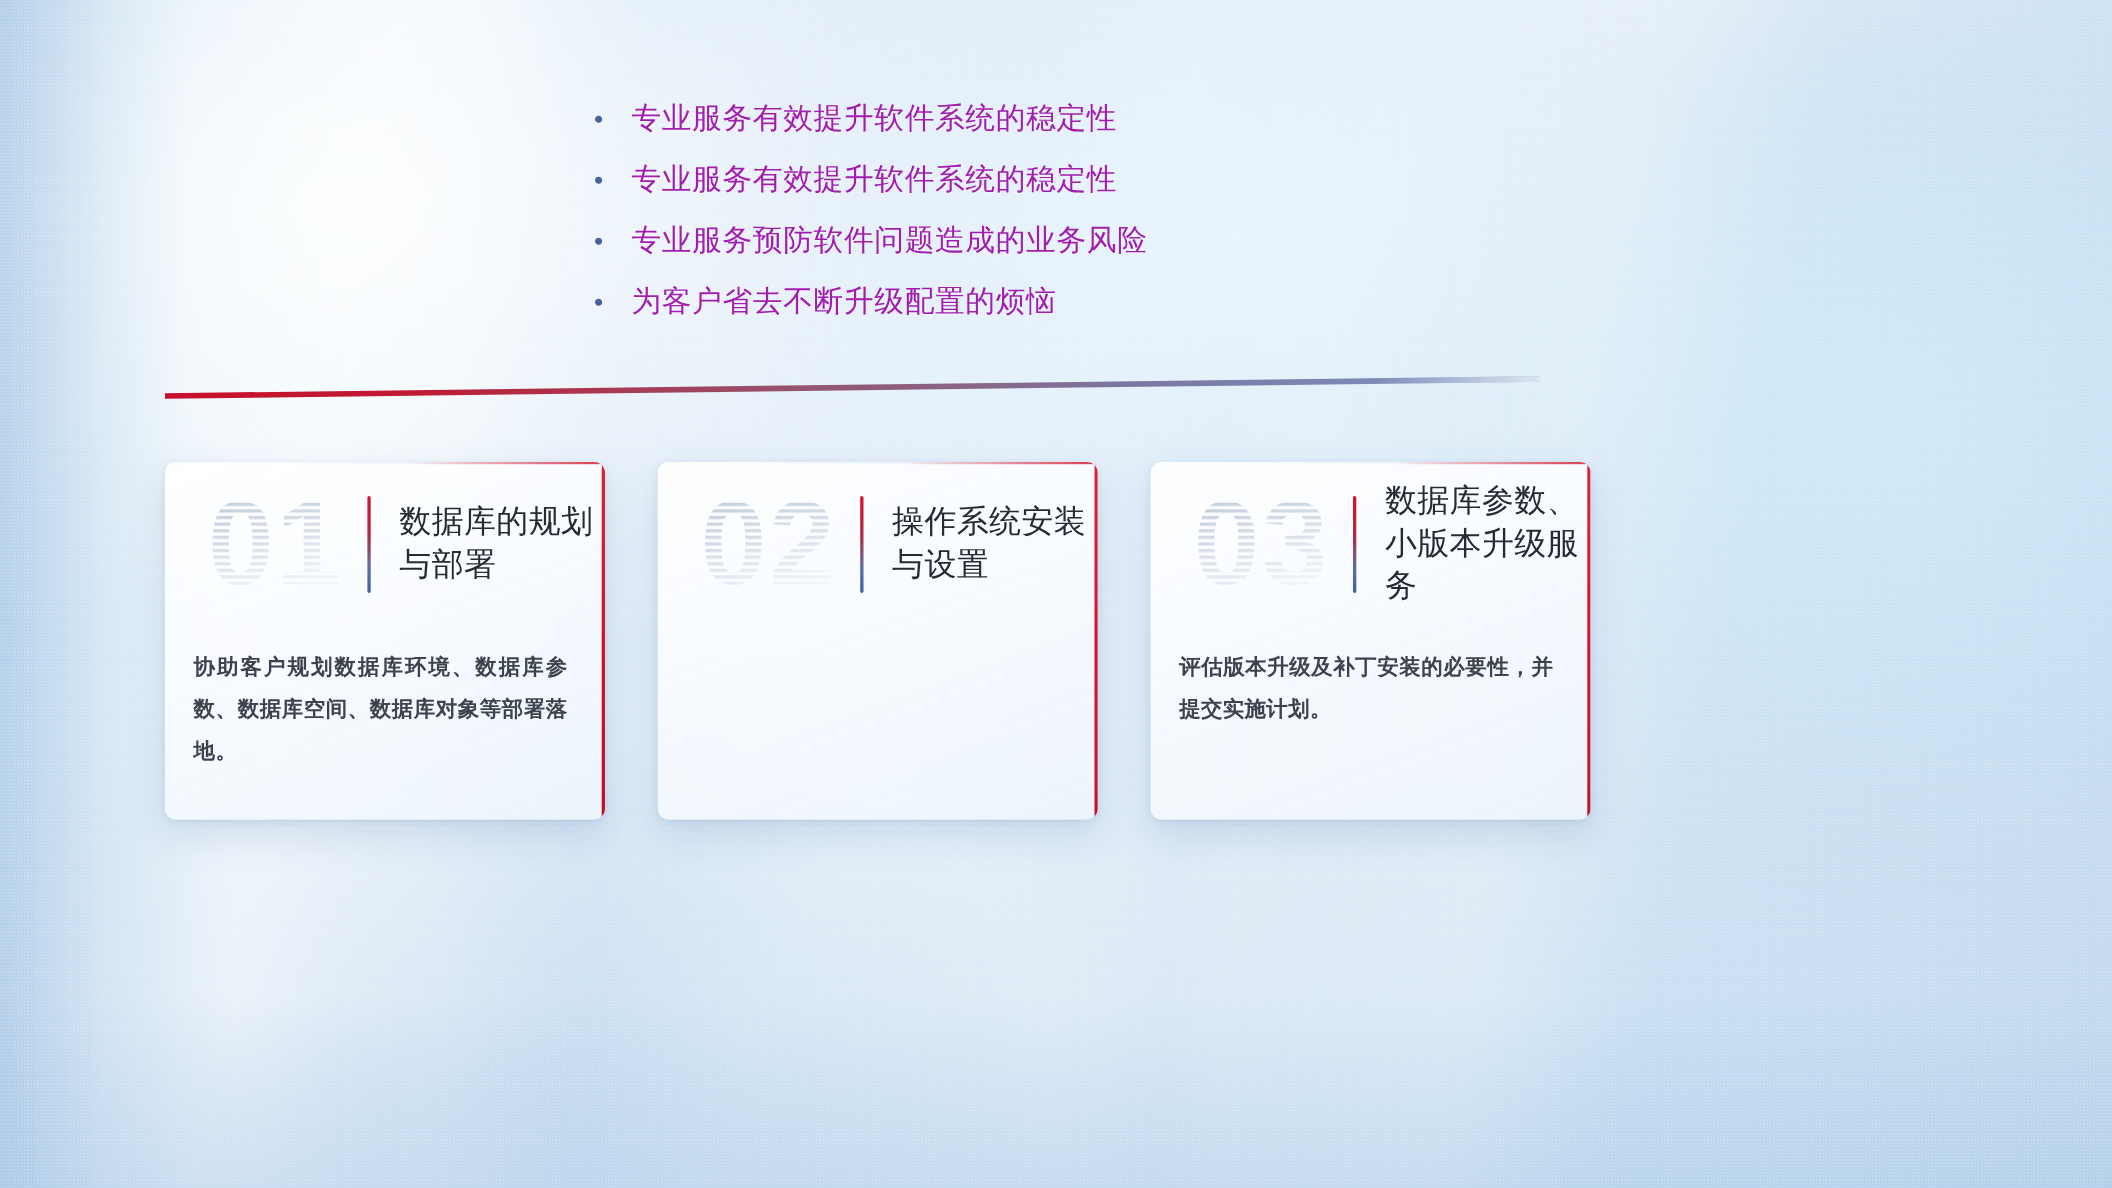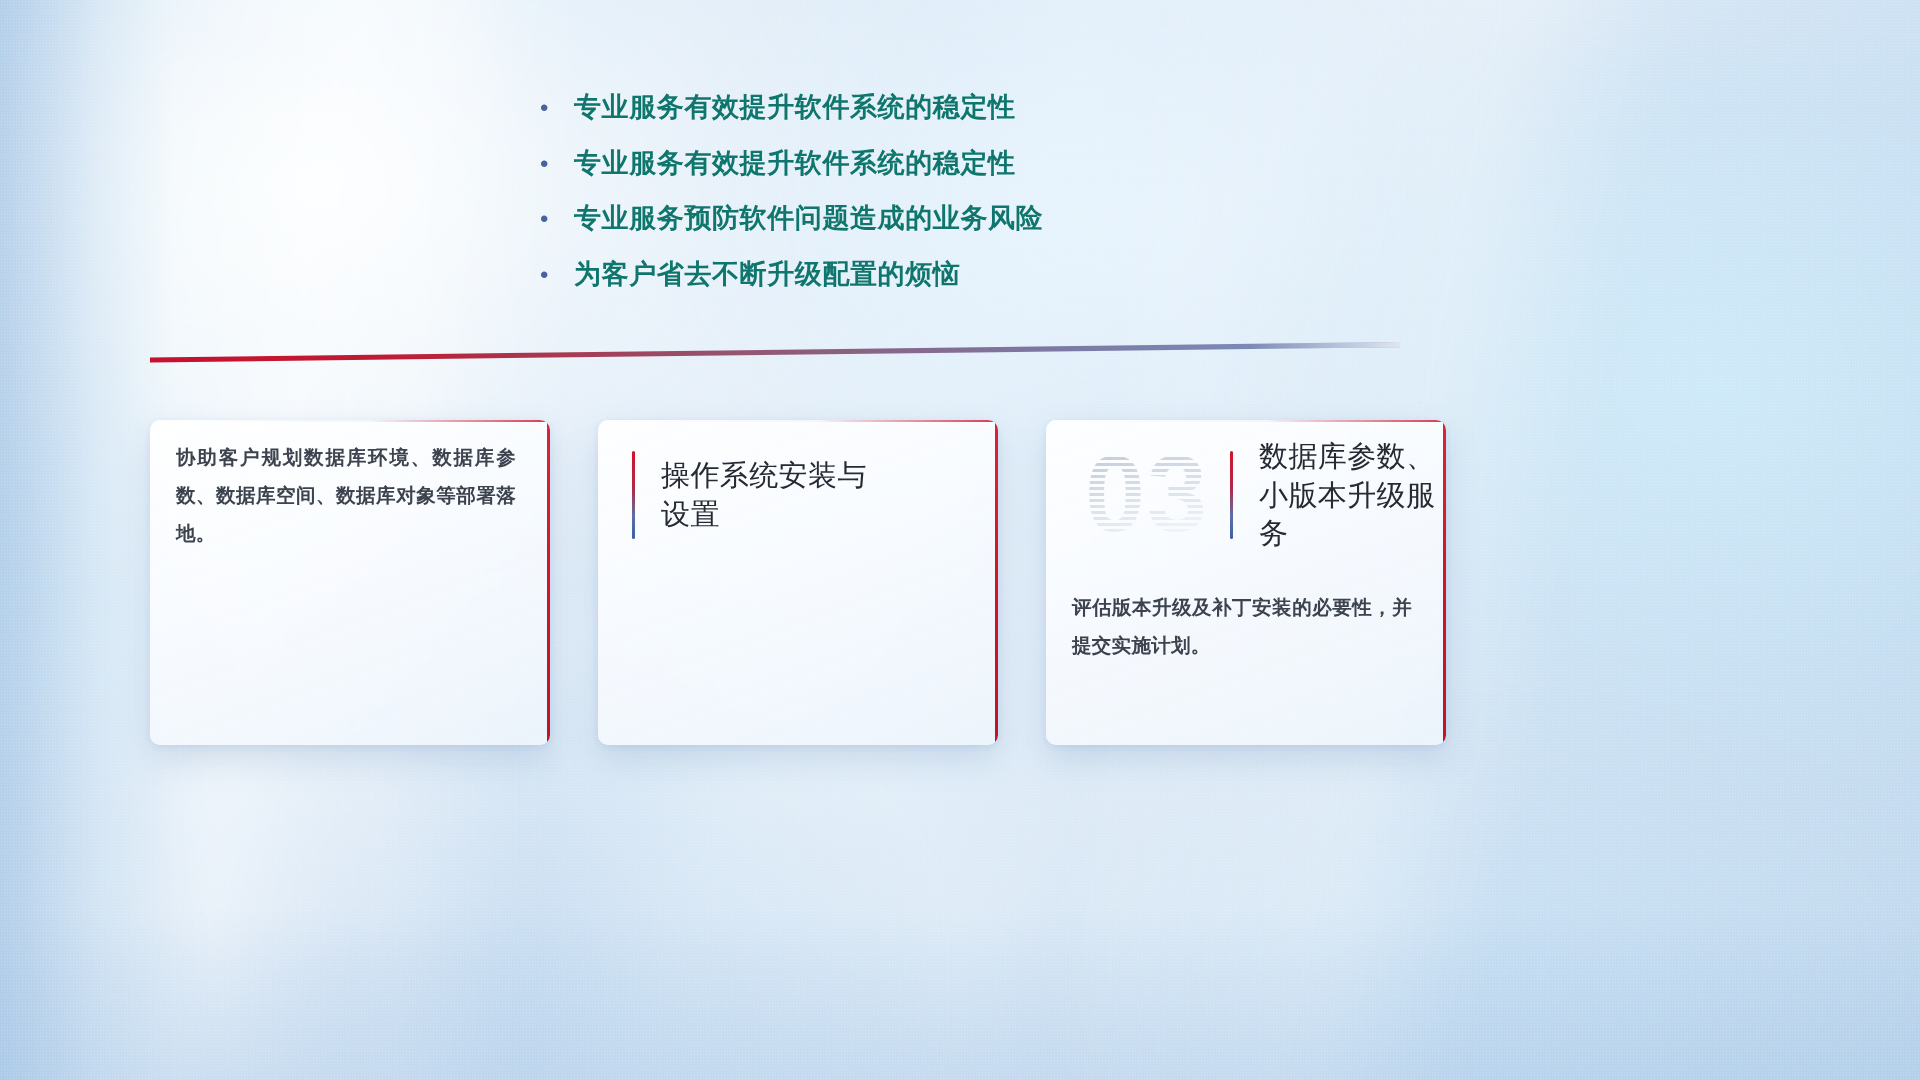--- a/index.html
+++ b/index.html
@@ -45,22 +45,22 @@
     background:linear-gradient(0deg,rgba(154,190,226,.35) 0%,rgba(255,255,255,0) 100%);}
   .noise{position:absolute;inset:0;opacity:.22;mix-blend-mode:overlay;
     background-image:radial-gradient(rgba(255,255,255,.9) .6px,transparent .7px);
     background-size:3px 3px;}
 
   
   .bullets{position:absolute;left:540px;top:90px;width:760px;}
   .bullet-row{display:flex;align-items:baseline;margin-bottom:21px;}
   .bullet-dot{flex:0 0 auto;width:34px;text-align:left;
     font-size:24px;line-height:1;color:#48629f;}
-  .bullet-text{font-size:27px;line-height:1.28;color:#0f766e;
-    letter-spacing:.6px;font-weight:700;text-shadow:0 1px 0 rgba(255,255,255,.35);}
+  .bullet-text{font-size:27px;line-height:1.28;color:#a21caf;
+    letter-spacing:.6px;font-weight:400;text-shadow:0 1px 0 rgba(255,255,255,.35);}
 
   
   .divider-wrap{position:absolute;left:150px;top:342px;width:1250px;height:26px;}
   .divider-wrap svg{display:block;width:100%;height:100%;}
 
   
   .cards{position:absolute;left:150px;top:420px;width:1300px;
     display:flex;gap:48px;}
   .card{position:relative;width:400px;height:325px;border-radius:10px;
     background:linear-gradient(160deg,rgba(255,255,255,.93) 0%,rgba(250,252,255,.9) 40%,rgba(238,245,252,.86) 100%);
@@ -139,28 +139,70 @@
       </defs>
       <polygon points="0,15.5 1250,0 1250,5.2 0,20.5" fill="url(#divGrad)"></polygon>
       <polygon points="0,15.5 1250,0 1250,5.2 0,20.5" fill="url(#divFade)"></polygon>
     </svg>
   </div>
 
   <div class="cards">
 
     <div class="card">
       <div class="card-topline"></div>
+      <div class="card-head">
+        <div class="watermark">
+          <svg viewBox="0 0 150 112">
+            <defs>
+              <pattern id="stripes1" width="6" height="6" patternUnits="userSpaceOnUse">
+                <rect width="6" height="3" fill="#b9c6d6"></rect>
+                <rect y="3" width="6" height="3" fill="rgba(255,255,255,0)"></rect>
+              </pattern>
+              <linearGradient id="stripeFade1" x1="0" y1="0" x2="0.35" y2="1">
+                <stop offset="0%" stop-color="#ffffff" stop-opacity="1"></stop>
+                <stop offset="55%" stop-color="#ffffff" stop-opacity=".55"></stop>
+                <stop offset="100%" stop-color="#ffffff" stop-opacity=".1"></stop>
+              </linearGradient>
+              <mask id="numMask1">
+                <rect width="150" height="112" fill="url(#stripeFade1)"></rect>
+              </mask>
+            </defs>
+            <text x="75" y="92" text-anchor="middle" font-family="'Liberation Sans',sans-serif" font-size="108" font-weight="700" letter-spacing="2" fill="url(#stripes1)" mask="url(#numMask1)">01</text>
+          </svg>
+        </div>
+        <div class="vbar"></div>
+        <div class="card-title">数据库的规划与部署</div>
+      </div>
       <div class="card-body">
         <p>协助客户规划数据库环境、数据库参数、数据库空间、数据库对象等部署落地。</p>
       </div>
     </div>
 
     <div class="card">
       <div class="card-topline"></div>
       <div class="card-head">
+        <div class="watermark">
+          <svg viewBox="0 0 150 112">
+            <defs>
+              <pattern id="stripes2" width="6" height="6" patternUnits="userSpaceOnUse">
+                <rect width="6" height="3" fill="#b9c6d6"></rect>
+                <rect y="3" width="6" height="3" fill="rgba(255,255,255,0)"></rect>
+              </pattern>
+              <linearGradient id="stripeFade2" x1="0" y1="0" x2="0.35" y2="1">
+                <stop offset="0%" stop-color="#ffffff" stop-opacity="1"></stop>
+                <stop offset="55%" stop-color="#ffffff" stop-opacity=".55"></stop>
+                <stop offset="100%" stop-color="#ffffff" stop-opacity=".1"></stop>
+              </linearGradient>
+              <mask id="numMask2">
+                <rect width="150" height="112" fill="url(#stripeFade2)"></rect>
+              </mask>
+            </defs>
+            <text x="75" y="92" text-anchor="middle" font-family="'Liberation Sans',sans-serif" font-size="108" font-weight="700" letter-spacing="2" fill="url(#stripes2)" mask="url(#numMask2)">02</text>
+          </svg>
+        </div>
         <div class="vbar"></div>
         <div class="card-title">操作系统安装与设置</div>
       </div>
     </div>
 
     <div class="card">
       <div class="card-topline"></div>
       <div class="card-head">
         <div class="watermark">
           <svg viewBox="0 0 150 112">

